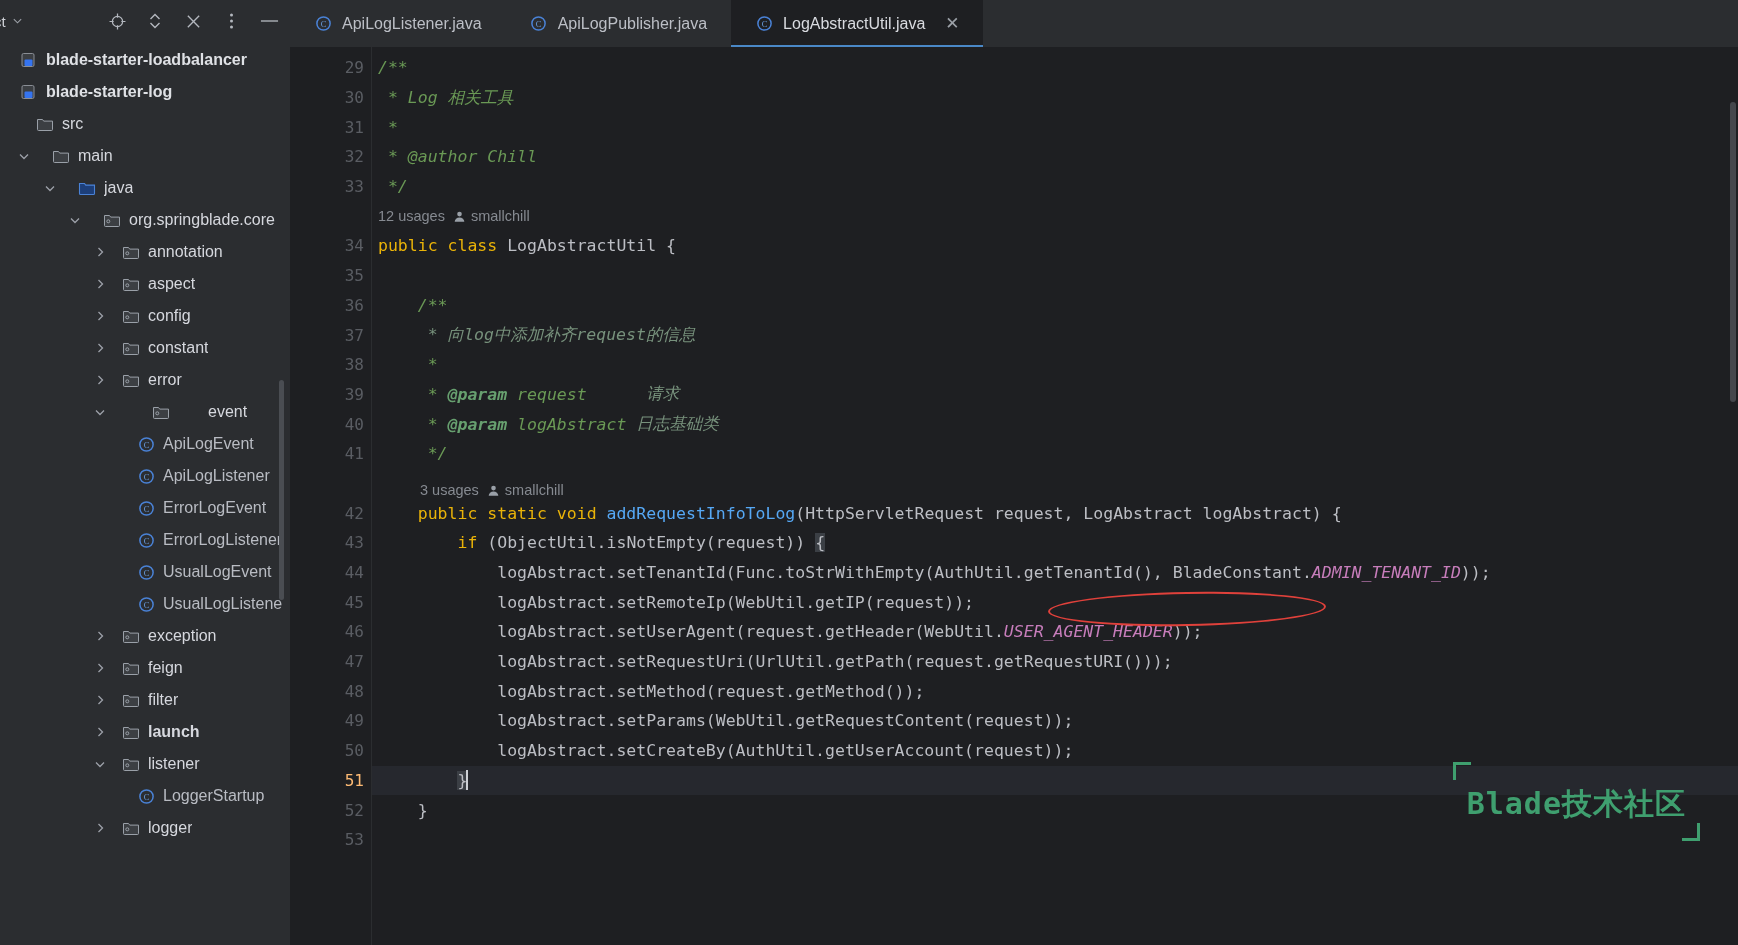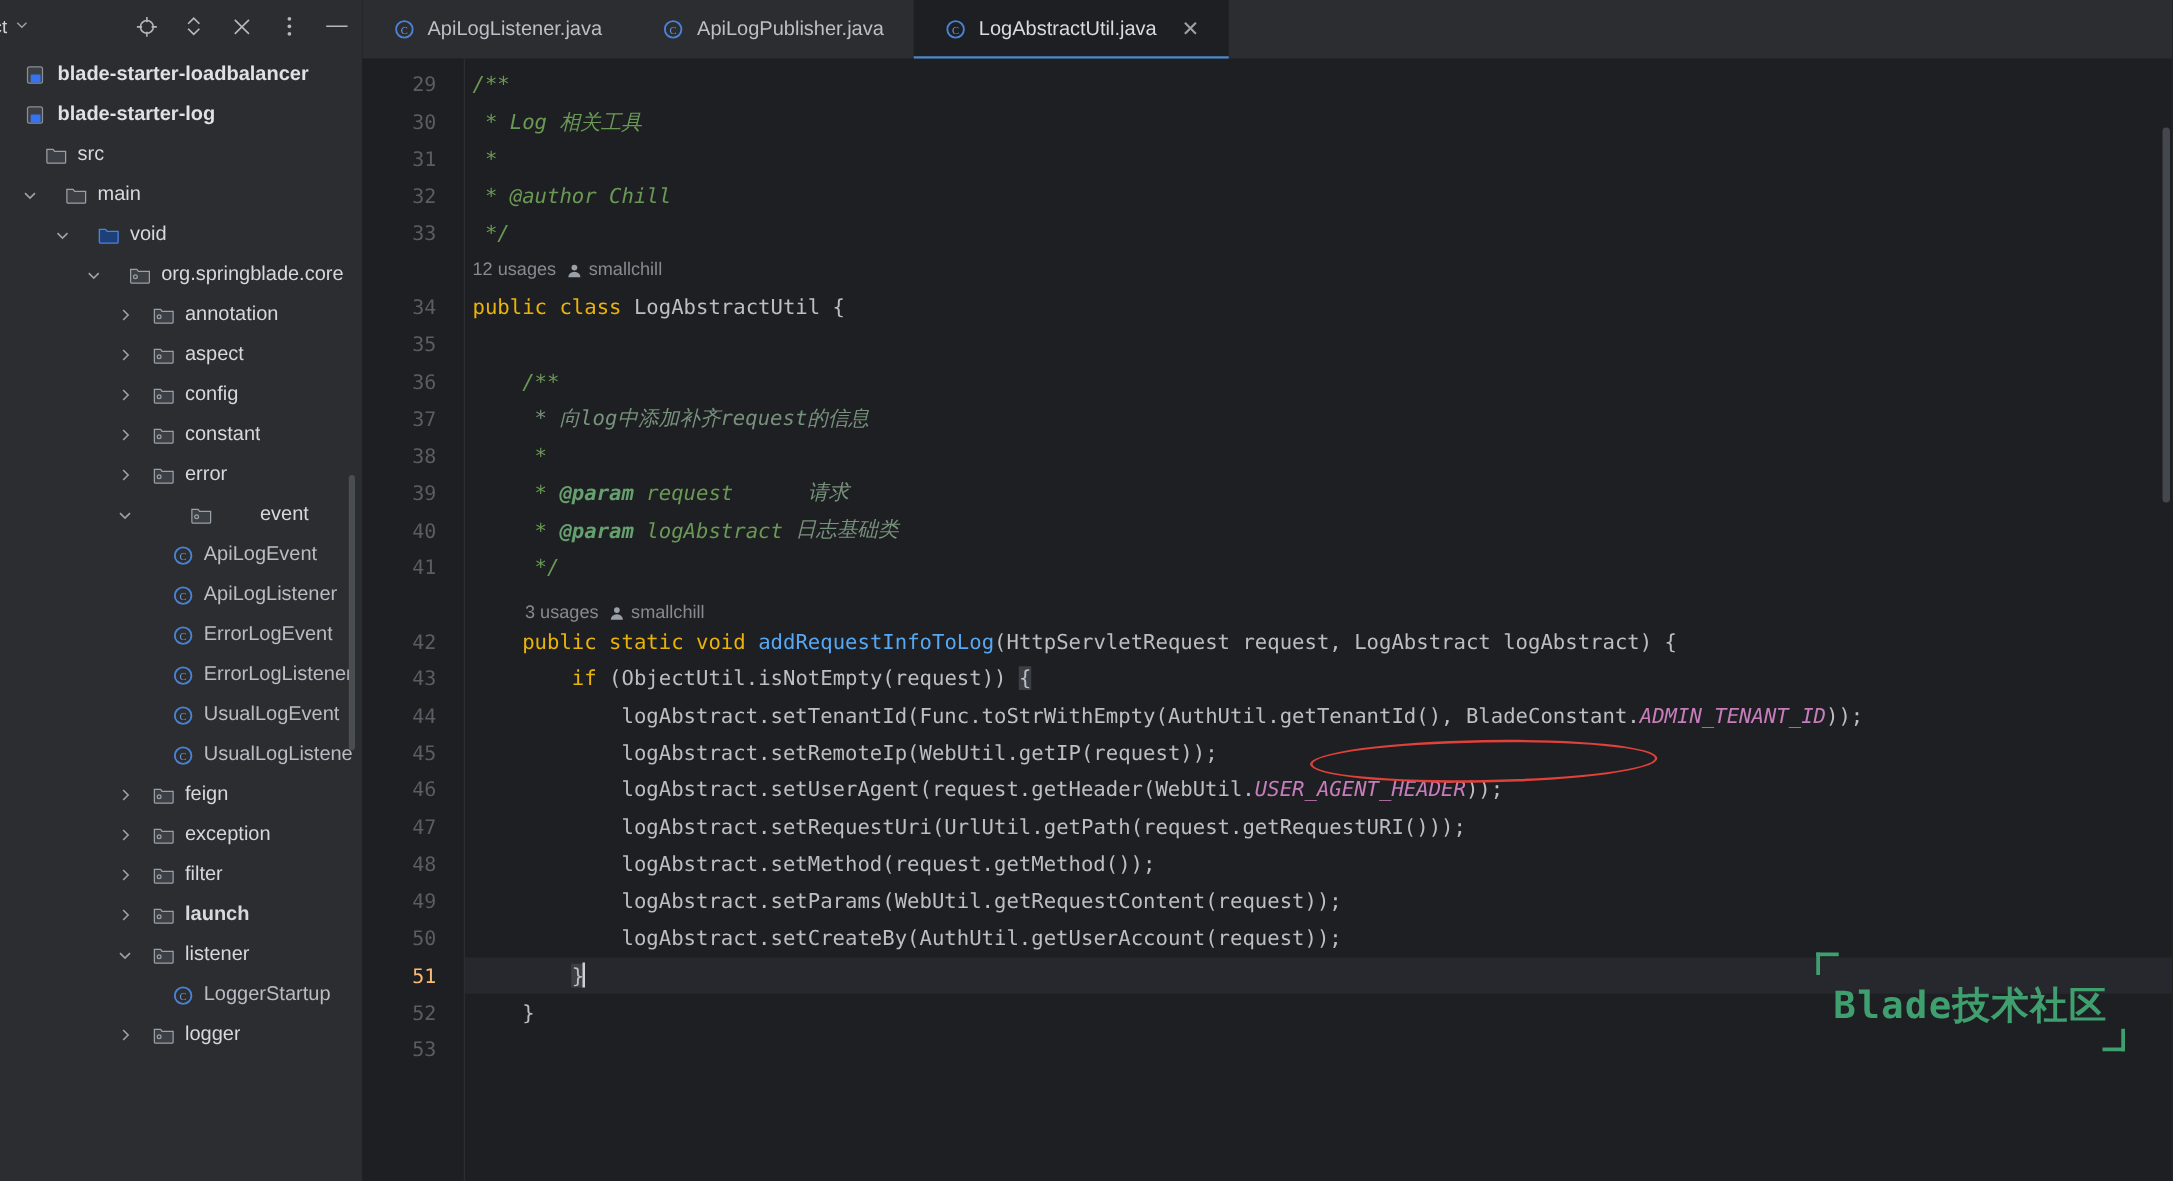--- a/index.html
+++ b/index.html
@@ -131,21 +131,21 @@
   }
   .gutter{
     width:82px; flex:0 0 82px;
     background:#1e1f22;
     position:relative;
     padding-top:6px;
   }
   .gutter-line{
     height:29.7px;
     display:flex; align-items:center; justify-content:flex-end;
-    padding-right:23px;
+    padding-right:8px;
     font-family:"DejaVu Sans Mono","Liberation Mono",monospace;
     font-size:16px;
     color:#5a5d63;
   }
   .gutter-line.current{ color:#fdba74; }
   .gutter-sep{
     position:absolute; right:0; top:0; bottom:0; width:1px;
     background:#2b2d30;
   }
 
@@ -335,21 +335,21 @@
         <span class="arrow">
           <svg width="12" height="12" viewBox="0 0 12 12">
               <path d="M2 4.5 L6 8.5 L10 4.5" fill="none" stroke="#9da1a9" stroke-width="1.3"></path>
             </svg>
         </span>
         <span class="ticon" style="margin-left:16px;">
           <svg width="18" height="18" viewBox="0 0 18 18">
             <path d="M1.5 4.5 h5 l1.2 1.6 h8.8 v8.4 a1 1 0 0 1 -1 1 h-13 a1 1 0 0 1 -1 -1 z" fill="#1d3f7a" stroke="#4a82d6" stroke-width="1.1"></path>
           </svg>
         </span>
-        <span class="tlabel">void</span>
+        <span class="tlabel">java</span>
       </div>
 
       <div class="tree-row" style="padding-left:67px;">
         <span class="arrow">
           <svg width="12" height="12" viewBox="0 0 12 12">
               <path d="M2 4.5 L6 8.5 L10 4.5" fill="none" stroke="#9da1a9" stroke-width="1.3"></path>
             </svg>
         </span>
         <span class="ticon" style="margin-left:16px;">
           <svg width="18" height="18" viewBox="0 0 18 18">
@@ -510,35 +510,35 @@
           <svg width="12" height="12" viewBox="0 0 12 12">
               <path d="M4.5 2 L8.5 6 L4.5 10" fill="none" stroke="#9da1a9" stroke-width="1.3"></path>
             </svg>
         </span>
         <span class="ticon" style="margin-left:10px;">
           <svg width="18" height="18" viewBox="0 0 18 18">
             <path d="M1.5 4.5 h5 l1.2 1.6 h8.8 v8.4 a1 1 0 0 1 -1 1 h-13 a1 1 0 0 1 -1 -1 z" fill="#3c3f43" stroke="#9aa0a8" stroke-width="1"></path>
             <circle cx="5.3" cy="10.3" r="1.5" fill="none" stroke="#9aa0a8" stroke-width="1"></circle>
           </svg>
         </span>
+        <span class="tlabel">exception</span>
+      </div>
+      <div class="tree-row" style="padding-left:92px;">
+        <span class="arrow">
+          <svg width="12" height="12" viewBox="0 0 12 12">
+              <path d="M4.5 2 L8.5 6 L4.5 10" fill="none" stroke="#9da1a9" stroke-width="1.3"></path>
+            </svg>
+        </span>
+        <span class="ticon" style="margin-left:10px;">
+          <svg width="18" height="18" viewBox="0 0 18 18">
+            <path d="M1.5 4.5 h5 l1.2 1.6 h8.8 v8.4 a1 1 0 0 1 -1 1 h-13 a1 1 0 0 1 -1 -1 z" fill="#3c3f43" stroke="#9aa0a8" stroke-width="1"></path>
+            <circle cx="5.3" cy="10.3" r="1.5" fill="none" stroke="#9aa0a8" stroke-width="1"></circle>
+          </svg>
+        </span>
         <span class="tlabel">feign</span>
-      </div>
-      <div class="tree-row" style="padding-left:92px;">
-        <span class="arrow">
-          <svg width="12" height="12" viewBox="0 0 12 12">
-              <path d="M4.5 2 L8.5 6 L4.5 10" fill="none" stroke="#9da1a9" stroke-width="1.3"></path>
-            </svg>
-        </span>
-        <span class="ticon" style="margin-left:10px;">
-          <svg width="18" height="18" viewBox="0 0 18 18">
-            <path d="M1.5 4.5 h5 l1.2 1.6 h8.8 v8.4 a1 1 0 0 1 -1 1 h-13 a1 1 0 0 1 -1 -1 z" fill="#3c3f43" stroke="#9aa0a8" stroke-width="1"></path>
-            <circle cx="5.3" cy="10.3" r="1.5" fill="none" stroke="#9aa0a8" stroke-width="1"></circle>
-          </svg>
-        </span>
-        <span class="tlabel">exception</span>
       </div>
       <div class="tree-row" style="padding-left:92px;">
         <span class="arrow">
           <svg width="12" height="12" viewBox="0 0 12 12">
               <path d="M4.5 2 L8.5 6 L4.5 10" fill="none" stroke="#9da1a9" stroke-width="1.3"></path>
             </svg>
         </span>
         <span class="ticon" style="margin-left:10px;">
           <svg width="18" height="18" viewBox="0 0 18 18">
             <path d="M1.5 4.5 h5 l1.2 1.6 h8.8 v8.4 a1 1 0 0 1 -1 1 h-13 a1 1 0 0 1 -1 -1 z" fill="#3c3f43" stroke="#9aa0a8" stroke-width="1"></path>

